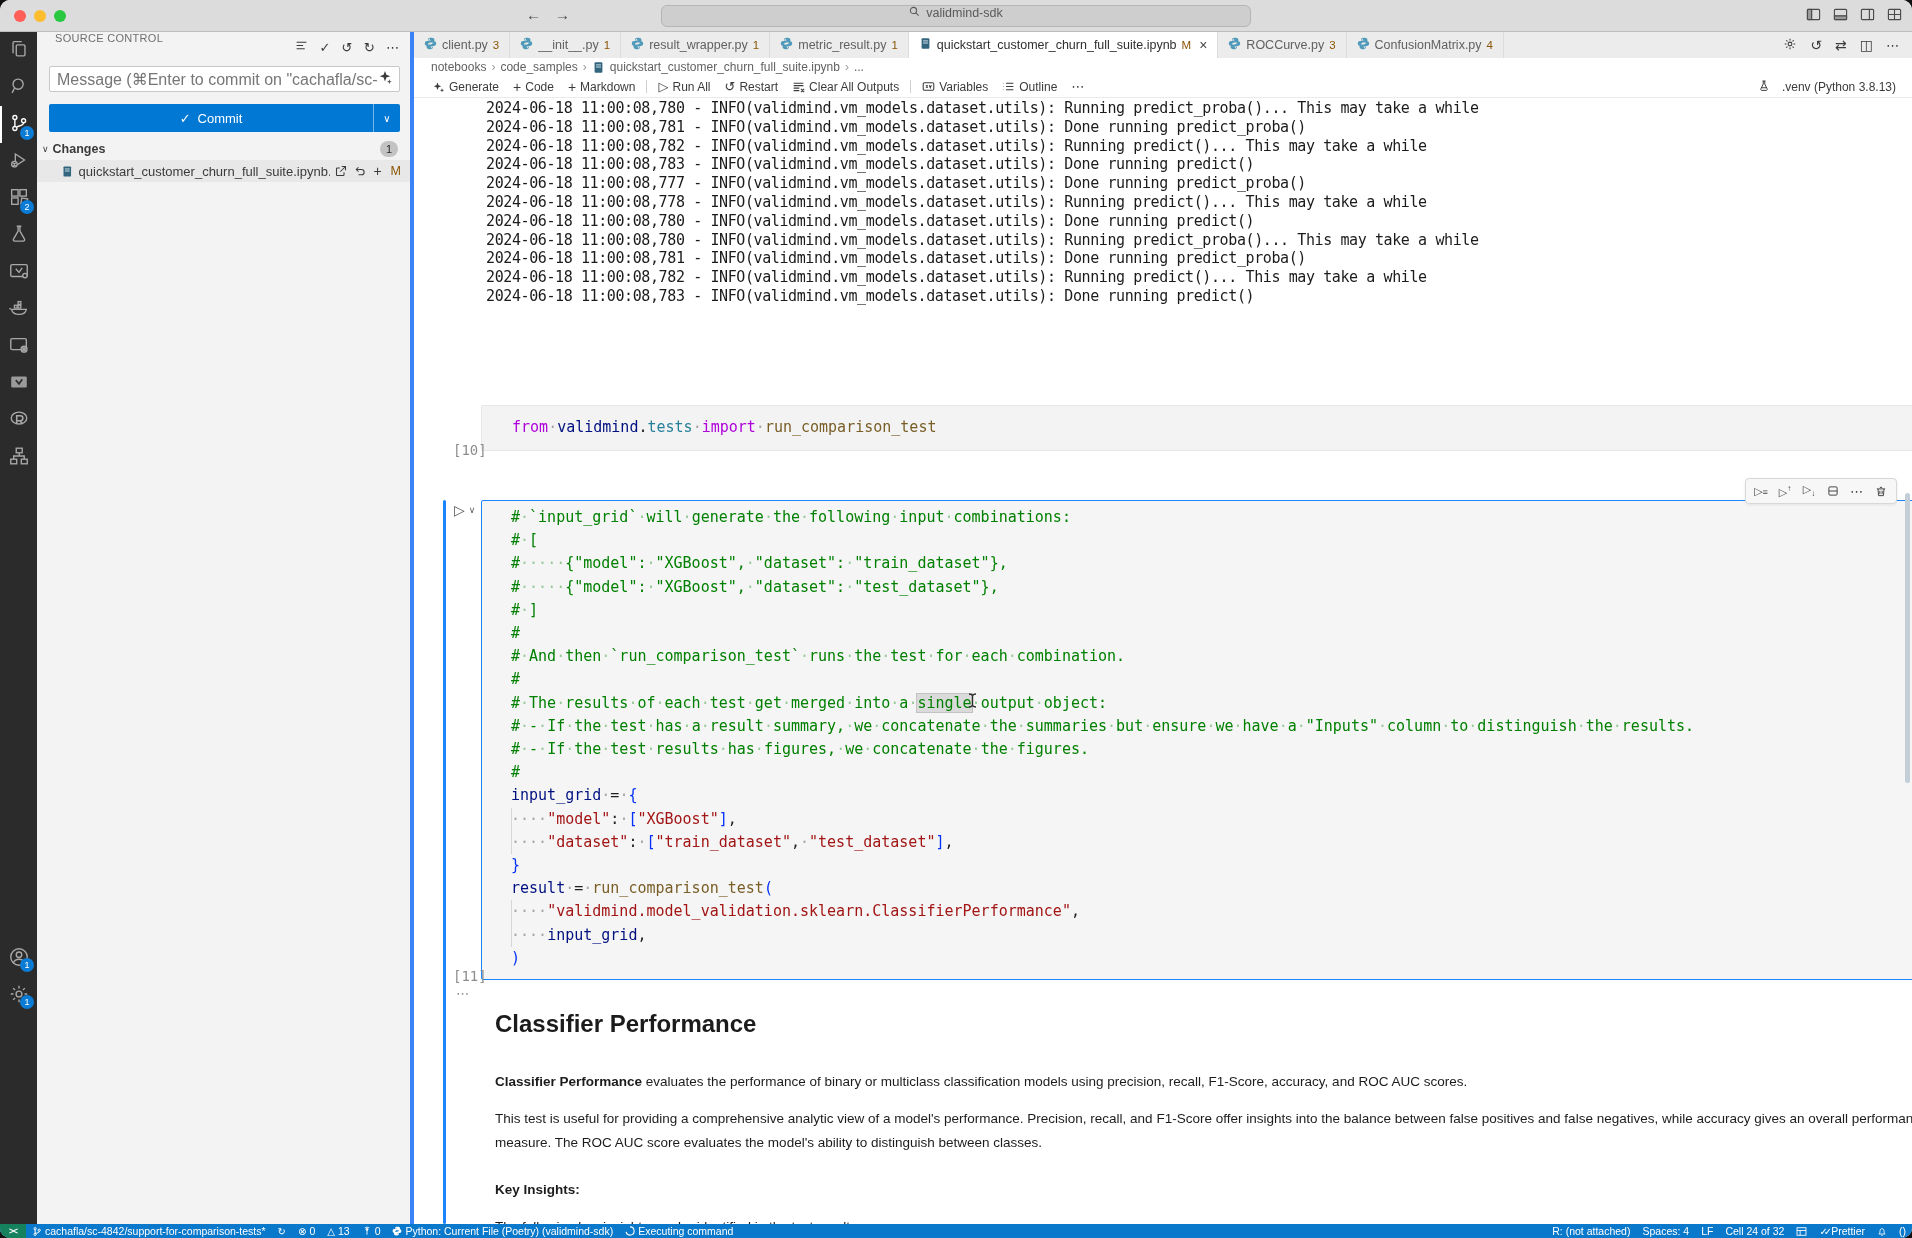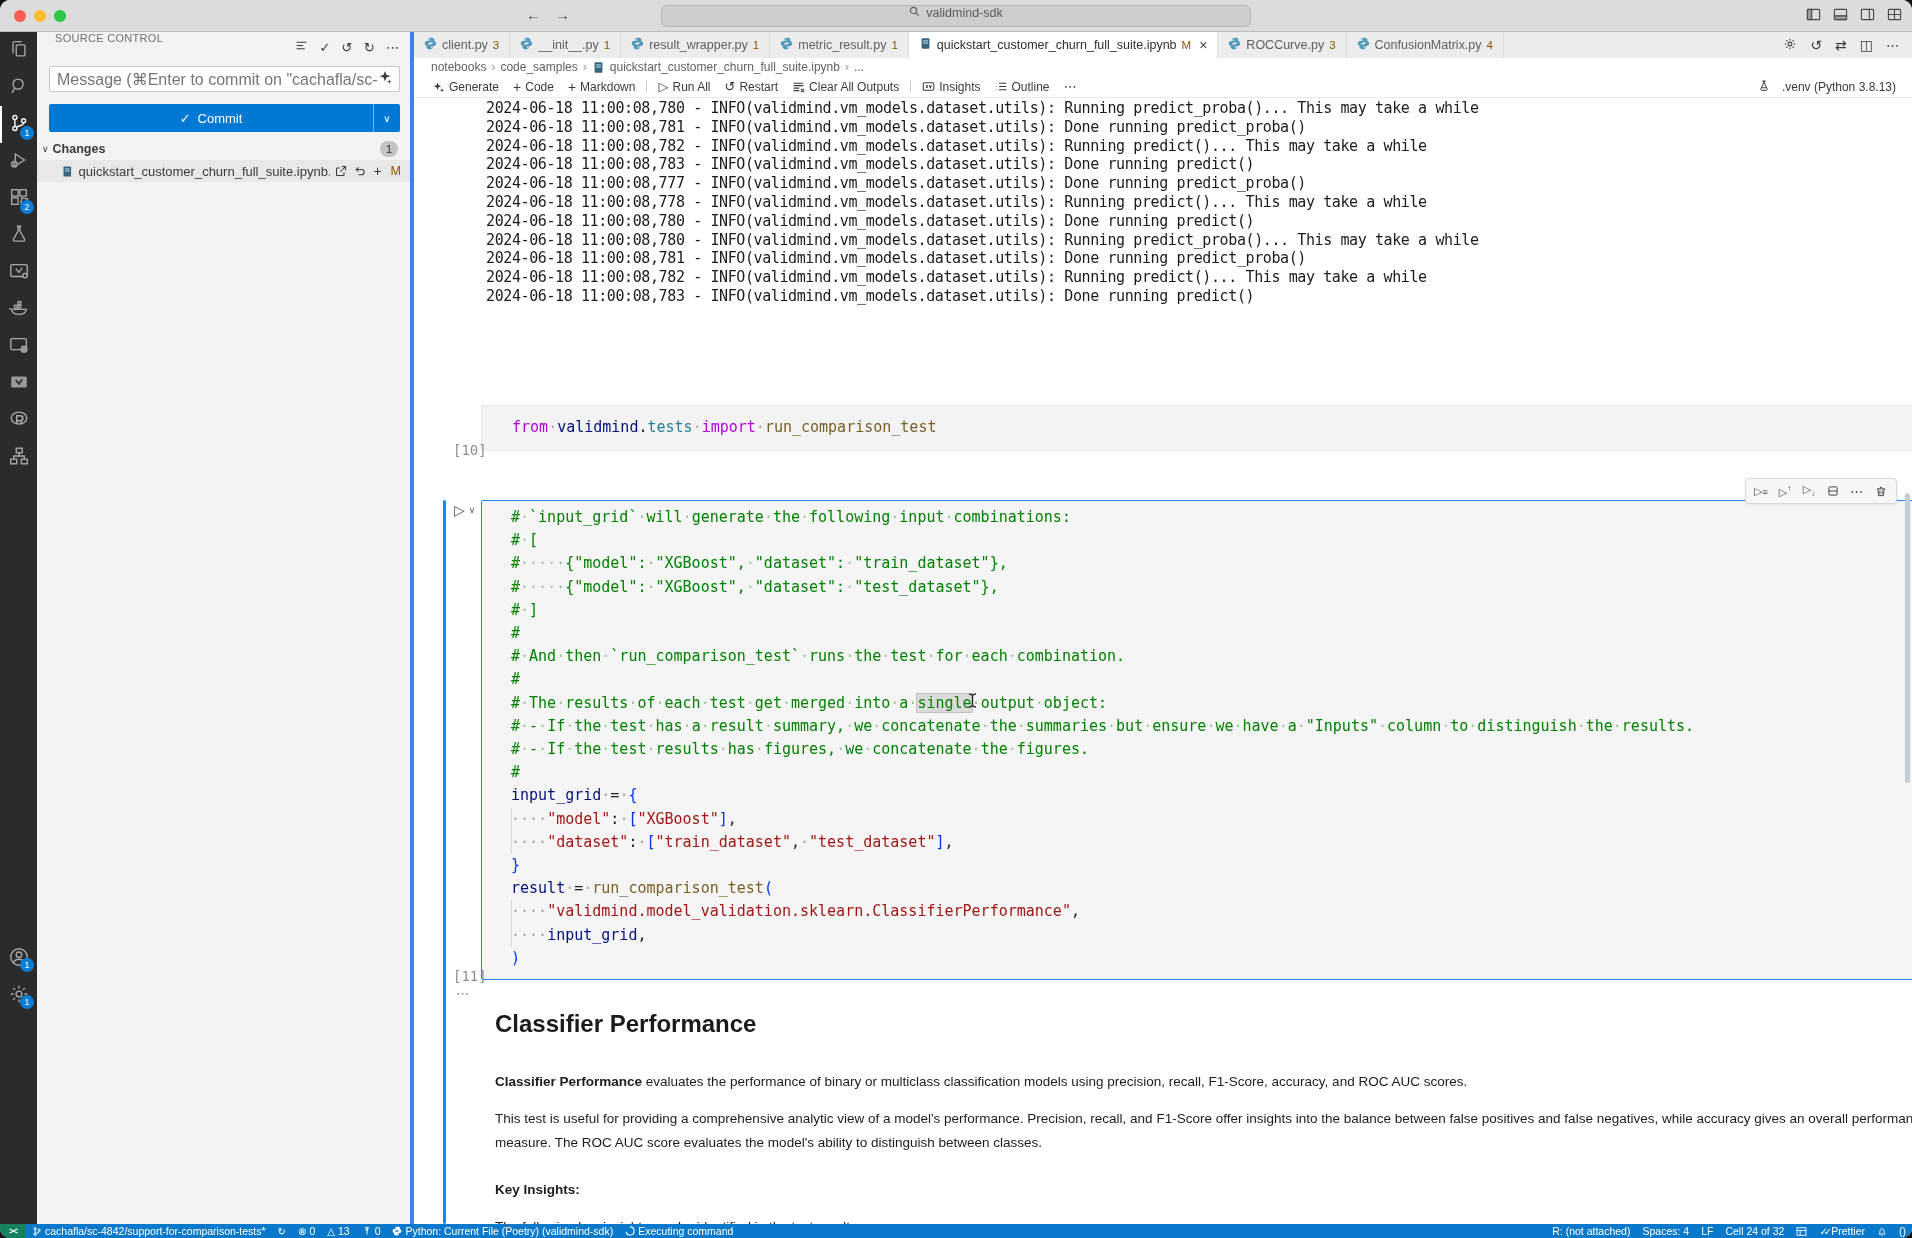--- a/index.html
+++ b/index.html
@@ -461,21 +461,21 @@
        <span>Clear All Outputs</span>
      </span>
           <span class="nbt-sep"></span>
           <span class="nbt-item">
        <span class="ic">
               <svg width="13" height="13" viewBox="0 0 16 16" fill="none" stroke="currentColor" stroke-width="1.3">
                 <rect x="1.5" y="3.5" width="13" height="9" rx="1.5"></rect>
                 <path d="M5 6.5l2 3M7 6.5l-2 3M9 6.5l1.2 3 1.3-3"></path>
               </svg>
             </span>
-       <span>Insights</span>
+       <span>Variables</span>
      </span>
           <span class="nbt-item">
        <span class="ic">
               <svg width="13" height="13" viewBox="0 0 16 16" fill="none" stroke="currentColor" stroke-width="1.4">
                 <path d="M5 4h9M5 8h9M5 12h9M2 4h.5M2 8h.5M2 12h.5"></path>
               </svg>
             </span>
        <span>Outline</span>
      </span>
           <span class="nbt-item">

